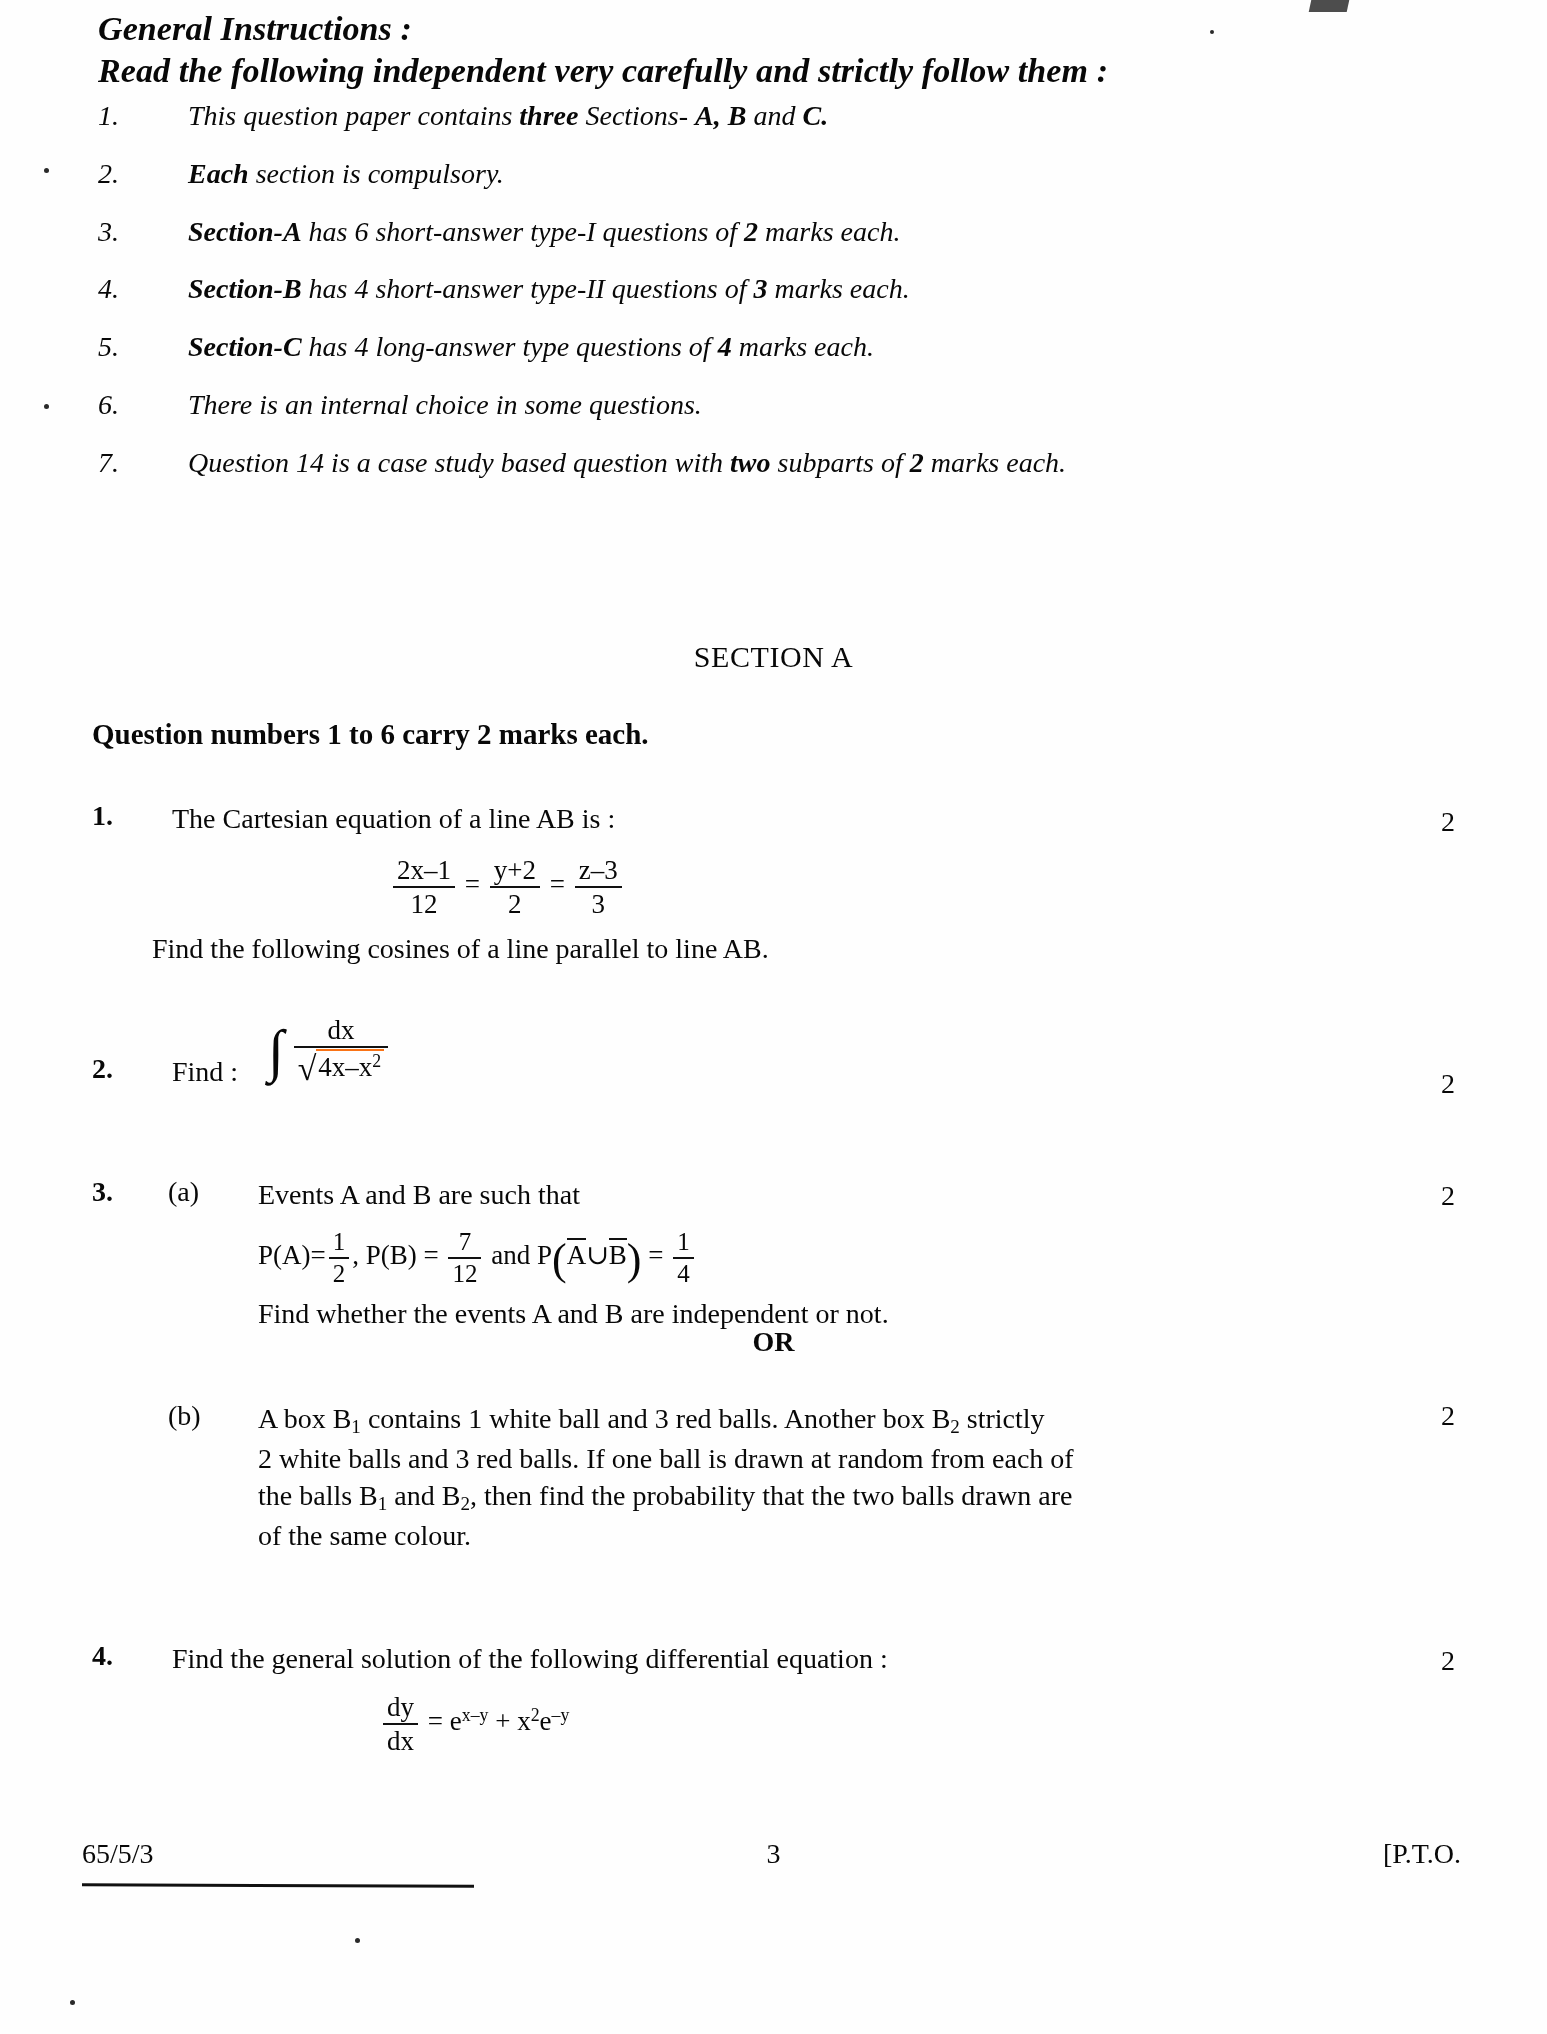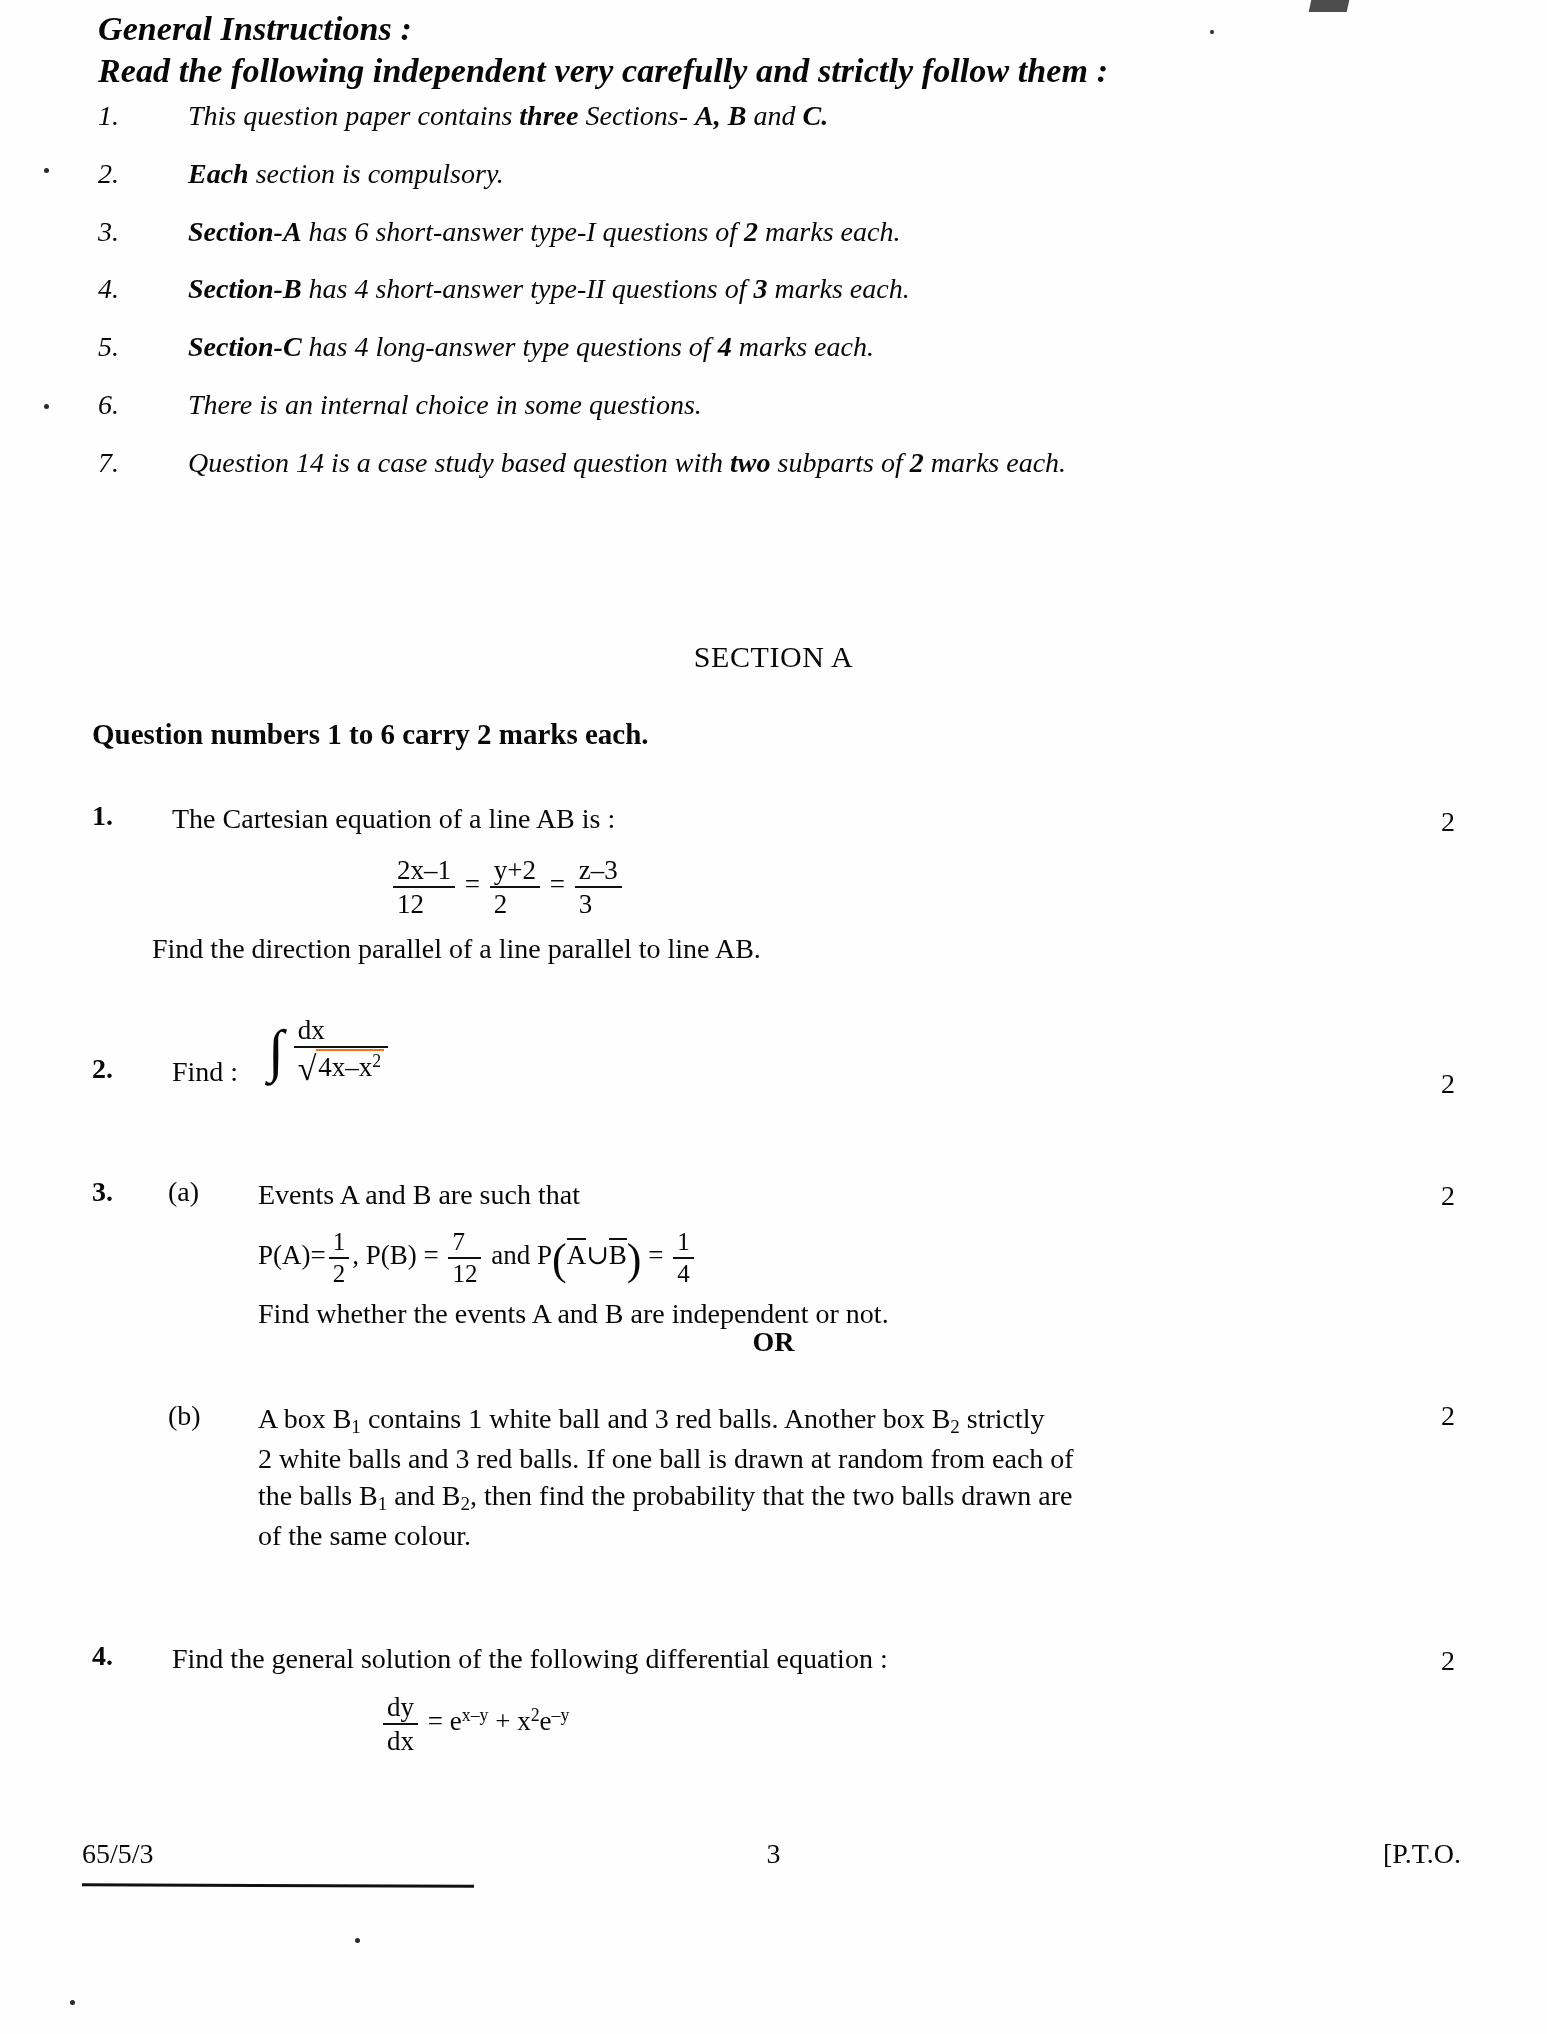--- a/index.html
+++ b/index.html
@@ -107,21 +107,21 @@
     right: 92px;
     font-size: 28px;
   }
   .body-text { font-size: 28px; }
 
   
   .math { font-size: 27px; white-space: nowrap; }
   .frac {
     display: inline-block;
     vertical-align: middle;
-    text-align: left;
+    text-align: center;
     margin: 0 3px;
   }
   .frac .num {
     display: block;
     padding: 0 4px 1px 4px;
     border-bottom: 2px solid #111;
     line-height: 1.12;
   }
   .frac .den {
     display: block;
@@ -267,21 +267,21 @@
       <span class="num">y+2</span>
       <span class="den">2</span>
     </span>
     <span>=</span>
     <span class="frac">
       <span class="num">z–3</span>
       <span class="den">3</span>
     </span>
   </div>
 
-  <div class="q body-text" style="top:930px; left:152px;">Find the direction parallel of a line parallel to line AB.</div>
+  <div class="q body-text" style="top:930px; left:152px;">Find the following cosines of a line parallel to line AB.</div>
 
   <div class="q-num" style="top:1053px; left:92px;">2.</div>
   <div class="q" style="top:1053px; left:172px;">Find :</div>
   <div class="marks" style="top:1068px;">2</div>
 
   <div class="q math" style="top:1015px; left:268px;">
     <span class="intsign">∫</span>
     <span class="frac">
       <span class="num">dx</span>
       <span class="den">

